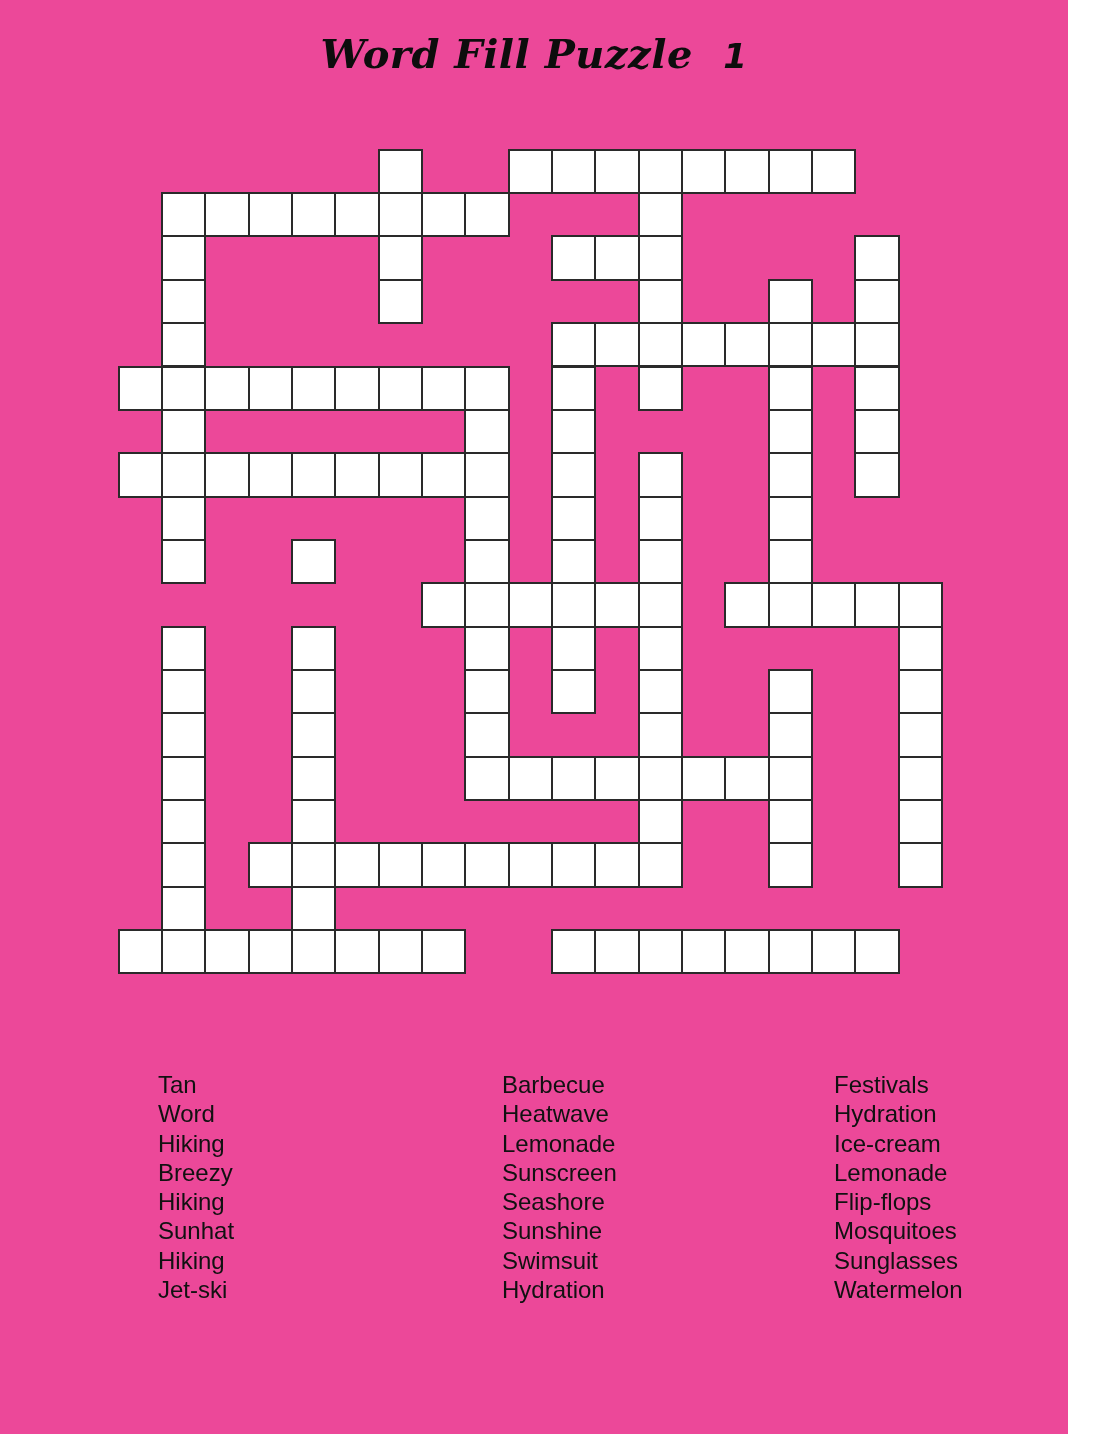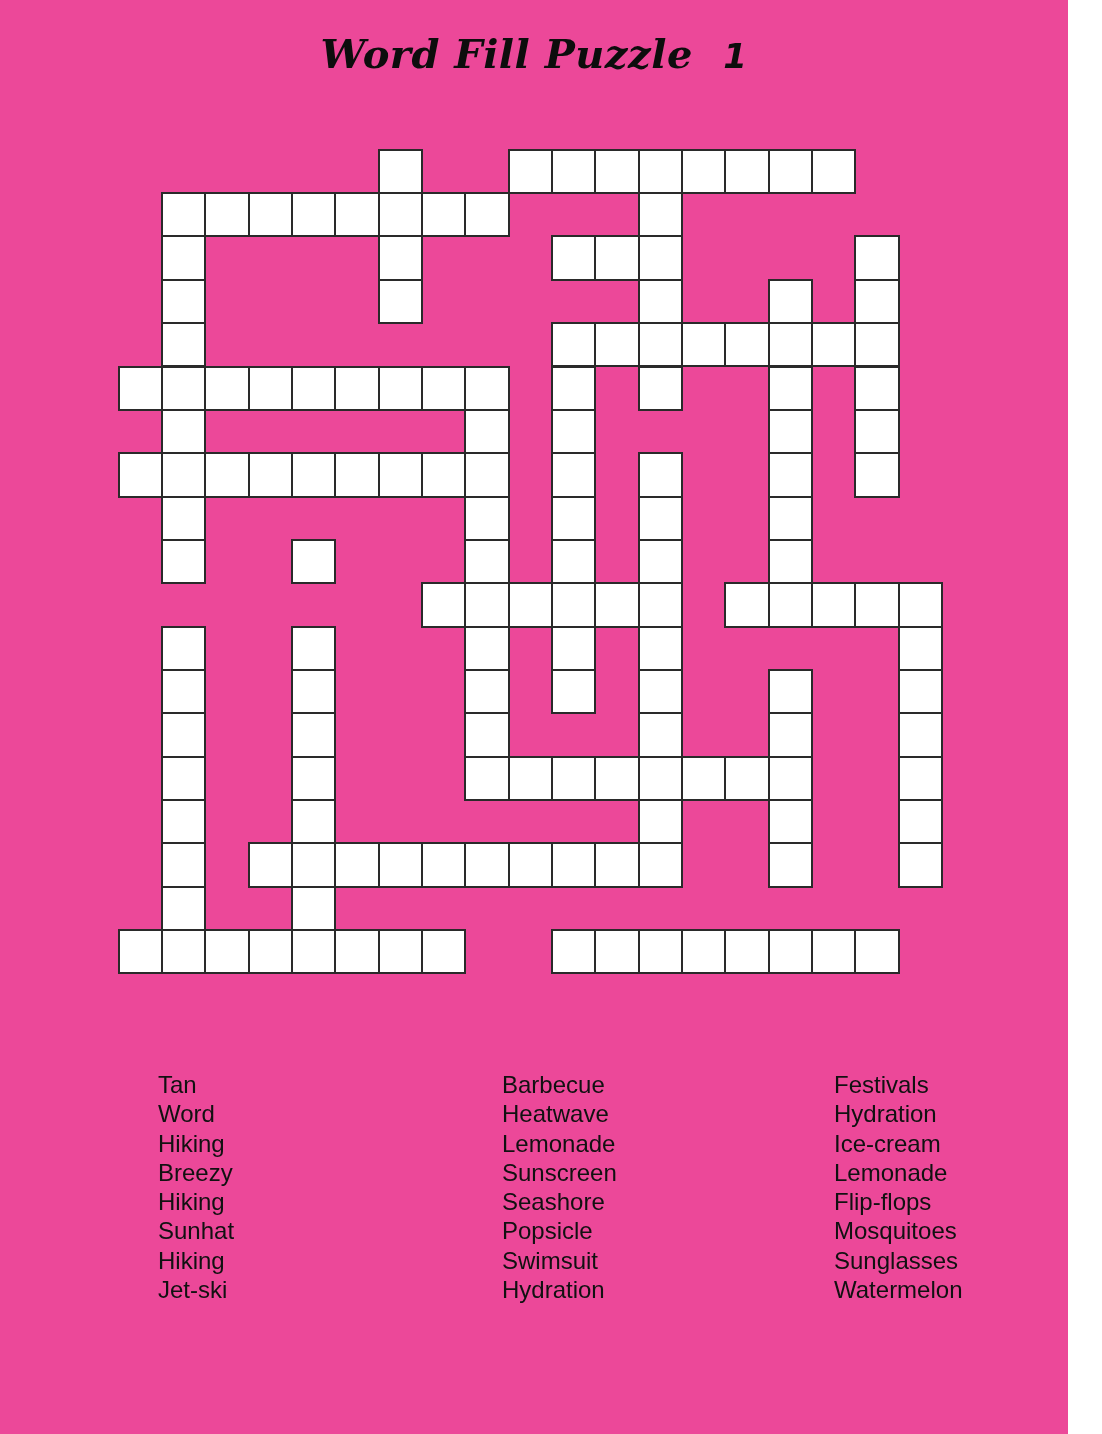--- a/index.html
+++ b/index.html
@@ -251,21 +251,21 @@
         <div class="word">Sunhat</div>
         <div class="word">Hiking</div>
         <div class="word">Jet-ski</div>
       </div>
     <div class="wcol wcol-1" id="wcol-1">
         <div class="word">Barbecue</div>
         <div class="word">Heatwave</div>
         <div class="word">Lemonade</div>
         <div class="word">Sunscreen</div>
         <div class="word">Seashore</div>
-        <div class="word">Popsicle</div>
+        <div class="word">Sunshine</div>
         <div class="word">Swimsuit</div>
         <div class="word">Hydration</div>
       </div>
     <div class="wcol wcol-2" id="wcol-2">
         <div class="word">Festivals</div>
         <div class="word">Hydration</div>
         <div class="word">Ice-cream</div>
         <div class="word">Lemonade</div>
         <div class="word">Flip-flops</div>
         <div class="word">Mosquitoes</div>

